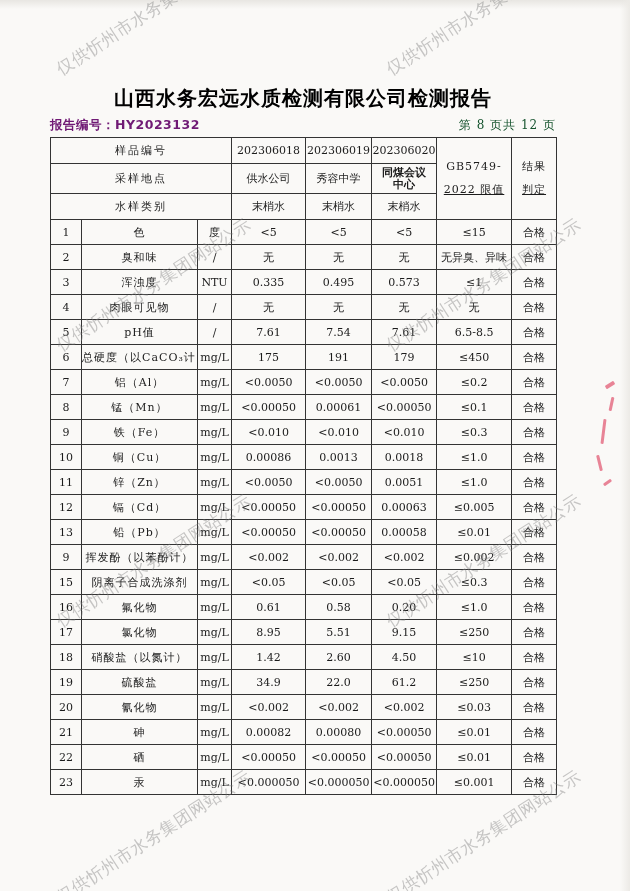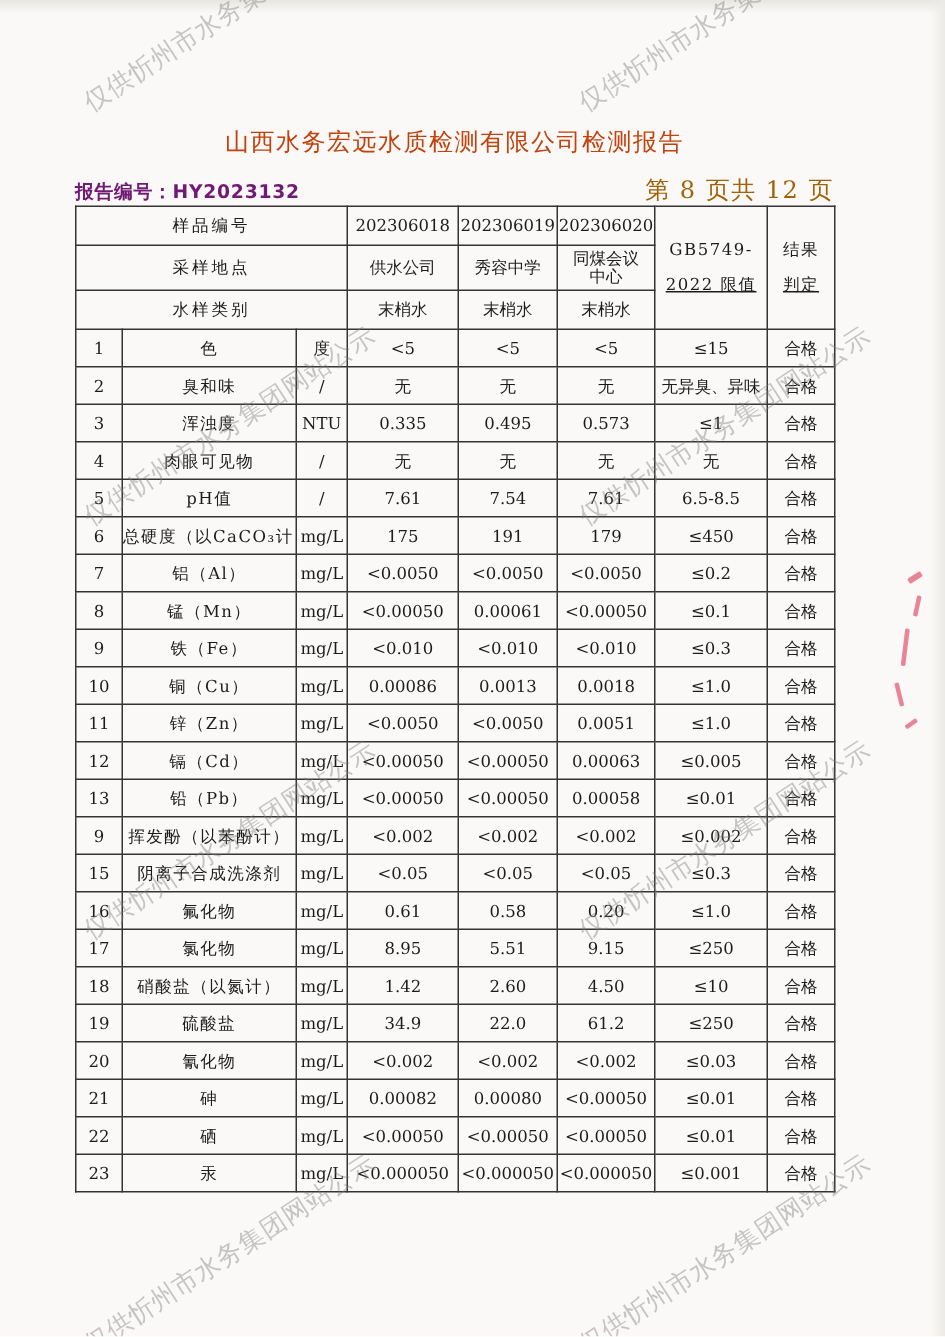--- a/index.html
+++ b/index.html
@@ -21,33 +21,33 @@
   .page::after {
     content:""; position:absolute; top:0; right:0; bottom:0; width:10px;
     background:linear-gradient(to left,#eceae6, rgba(250,249,247,0));
     pointer-events:none;
   }
 
   .title {
     position:absolute; top:85px; left:50px; width:506px;
     text-align:center;
     font-family:"DejaVu Sans","Liberation Sans",sans-serif;
-    font-weight:normal; font-size:16px; letter-spacing:1px;
-    color:#c2410c;
+    font-weight:bold; font-size:20px; letter-spacing:1px;
+    color:#000000;
   }
 
   .meta {
     position:absolute; top:117px; left:50px; width:506px;
     display:flex; justify-content:space-between; align-items:baseline;
   }
   .report-no {
     font-family:"DejaVu Sans","Liberation Sans",sans-serif;
     font-weight:bold; font-size:12.5px; color:#701a75; letter-spacing:0.5px;
   }
-  .page-ind { font-size:16px; color:#a16207; letter-spacing:1px;text-align:right; }
+  .page-ind { font-size:12px; color:#14532d; letter-spacing:1px;text-align:right; }
 
   table.report {
     position:absolute; top:137px; left:50px; width:506px;
     border-collapse:collapse; table-layout:fixed;
     background:transparent;
   }
   table.report td {
     border:1px solid #343434;
     font-size:11px; color:#1c1c1c;
     text-align:center; vertical-align:middle;
@@ -141,21 +141,21 @@
         <td rowspan="3" class="span-head">
           <div>结果</div>
           <div>判定</div>
         </td>
       </tr>
       <tr class="h2">
         <td colspan="3" class="head-label">采样地点</td>
         <td>供水公司</td>
         <td>秀容中学</td>
         <td>
-            <div class="loc-two-line" style="white-space:normal; padding:0 8px;">同煤会议中心</div>
+            <div class="loc-two-line" style="white-space:normal; padding:0 8px;font-weight:bold;">同煤会议中心</div>
           </td>
       </tr>
       <tr class="h3">
         <td colspan="3" class="head-label">水样类别</td>
         <td>末梢水</td>
         <td>末梢水</td>
         <td>末梢水</td>
       </tr>
     </thead>
     <tbody id="tbody">

